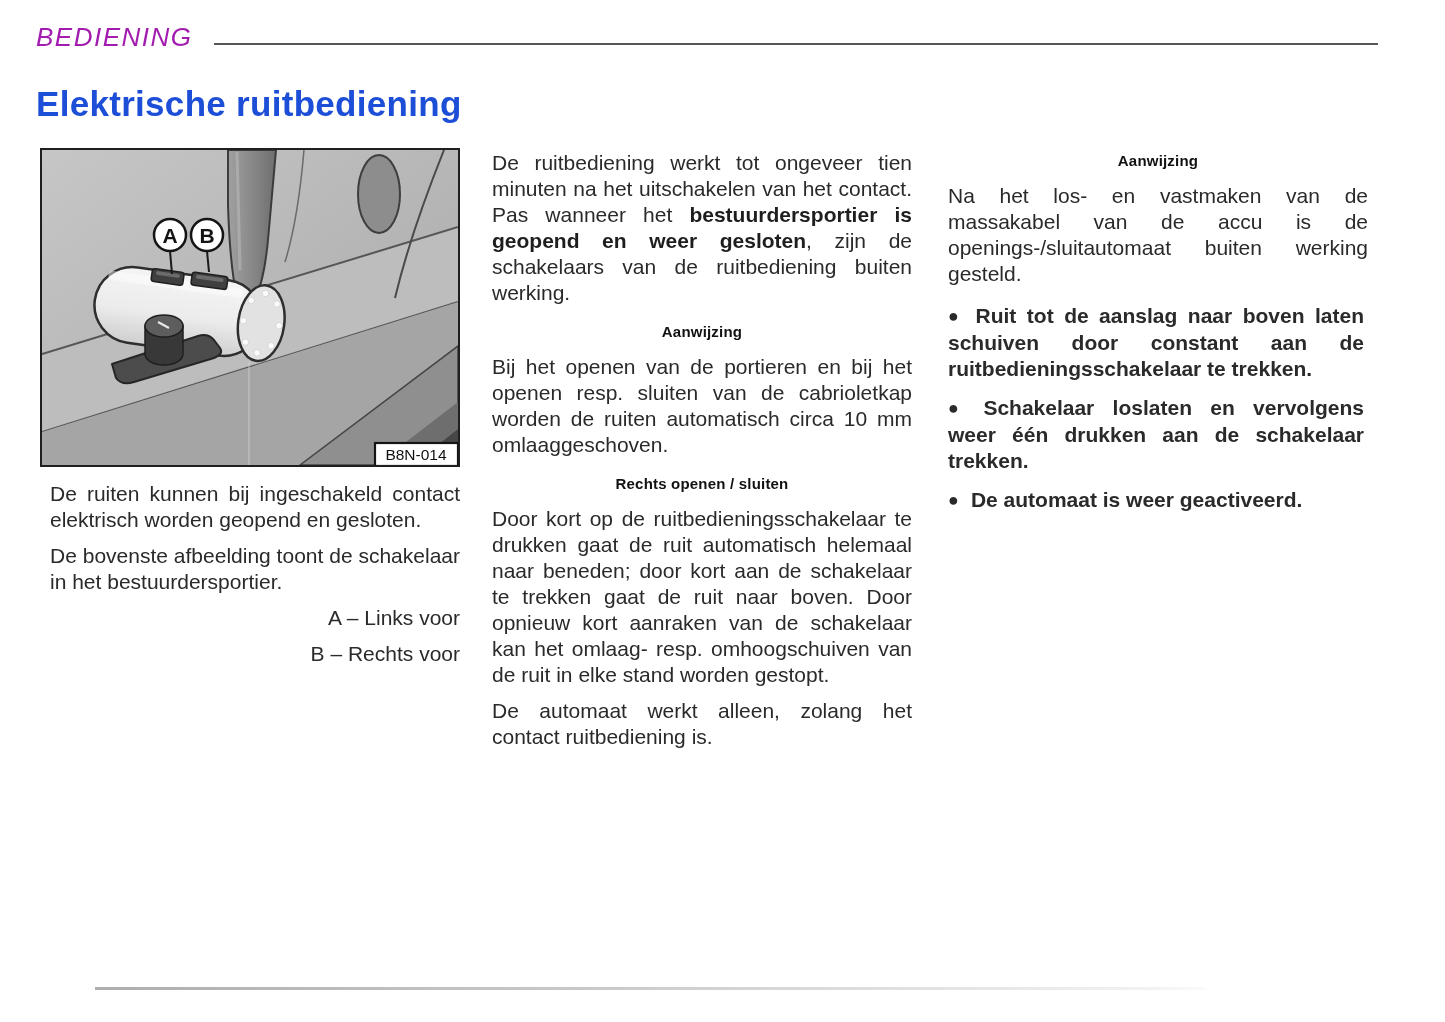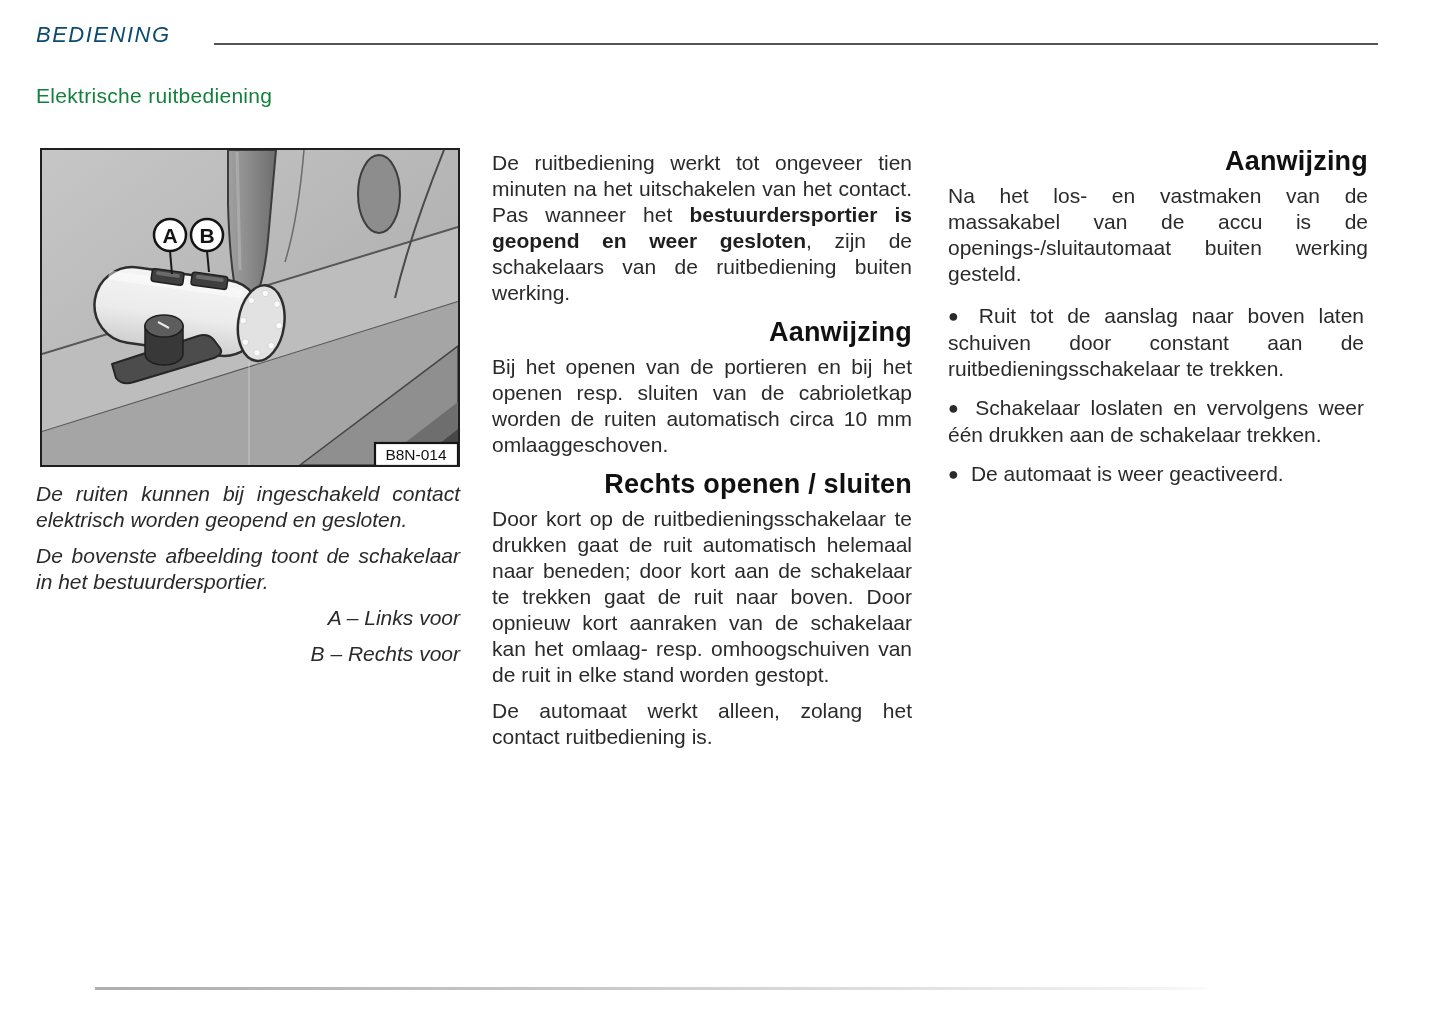--- a/index.html
+++ b/index.html
@@ -5,54 +5,54 @@
   html,body{margin:0;padding:0;}
   body{
     width:1445px;height:1022px;position:relative;overflow:hidden;
     background:#ffffff;color:#262626;
     font-family:"Liberation Sans","DejaVu Sans",sans-serif;
   }
   .abs{position:absolute;}
 
   
   #section-header{
-    left:36px;top:22px;font-style:italic;font-size:22px;letter-spacing:1.5px;
-    color:#0c4a6e;
+    left:36px;top:22px;font-style:italic;font-size:26px;letter-spacing:1.5px;
+    color:#a21caf;
   }
   #header-rule{left:214px;top:43px;width:1164px;height:2px;background:#555;}
 
   
   #page-title{
-    left:36px;top:84px;font-size:21px;font-weight:normal;letter-spacing:.3px;color:#15803d;
+    left:36px;top:84px;font-size:35px;font-weight:bold;letter-spacing:.3px;color:#1d4ed8;
   }
 
   
   .col{position:absolute;width:420px;font-size:21px;line-height:26px;text-align:justify;color:#2a2a2a;}
   #col-left{left:36px;top:148px;width:424px;}
   #col-mid{left:492px;top:150px;}
   #col-right{left:948px;top:146px;}
 
   .col p{margin:0 0 10px 0;}
-  .col h3{font-size:27px;line-height:26px;font-weight:bold;color:#111;
-          margin:13px 0 9px 0;text-align:right;letter-spacing:.2px;}
+  .col h3{font-size:15px;line-height:26px;font-weight:bold;color:#111;
+          margin:13px 0 9px 0;text-align:center;letter-spacing:.2px;}
   #col-right h3:first-child{margin-top:2px;}
   b{font-weight:bold;color:#1e1e1e;}
 
   
   #figure-frame{
     width:420px;height:319px;border:2px solid #1f1f1f;box-sizing:border-box;
     margin:0 0 14px 4px;background:#b3b3b3;
   }
   #figure-frame svg{display:block;}
 
-  #figure-caption-block p{margin:0 0 10px 0;font-style:italic;}
+  #figure-caption-block p{margin:0 0 10px 14px;}
   .legend-line{text-align:right;margin:4px 0 8px 0;}
 
   
-  ul.bullets{list-style:none;margin:16px 4px 0 0;padding:0;}
+  ul.bullets{list-style:none;margin:16px 4px 0 0;padding:0;font-weight:bold;}
   ul.bullets li{margin:0 0 13px 0;text-align:justify;}
   ul.bullets .bullet{font-size:18px;margin-right:12px;position:relative;top:-1px;}
 
   
   #bottom-rule{
     left:95px;top:987px;width:1112px;height:3px;
     background:linear-gradient(to right,#aeaeae,#c9c9c9 45%,#dedede 70%,#f2f2f2 95%,#fbfbfb);
   }
 </style>
 </head>

